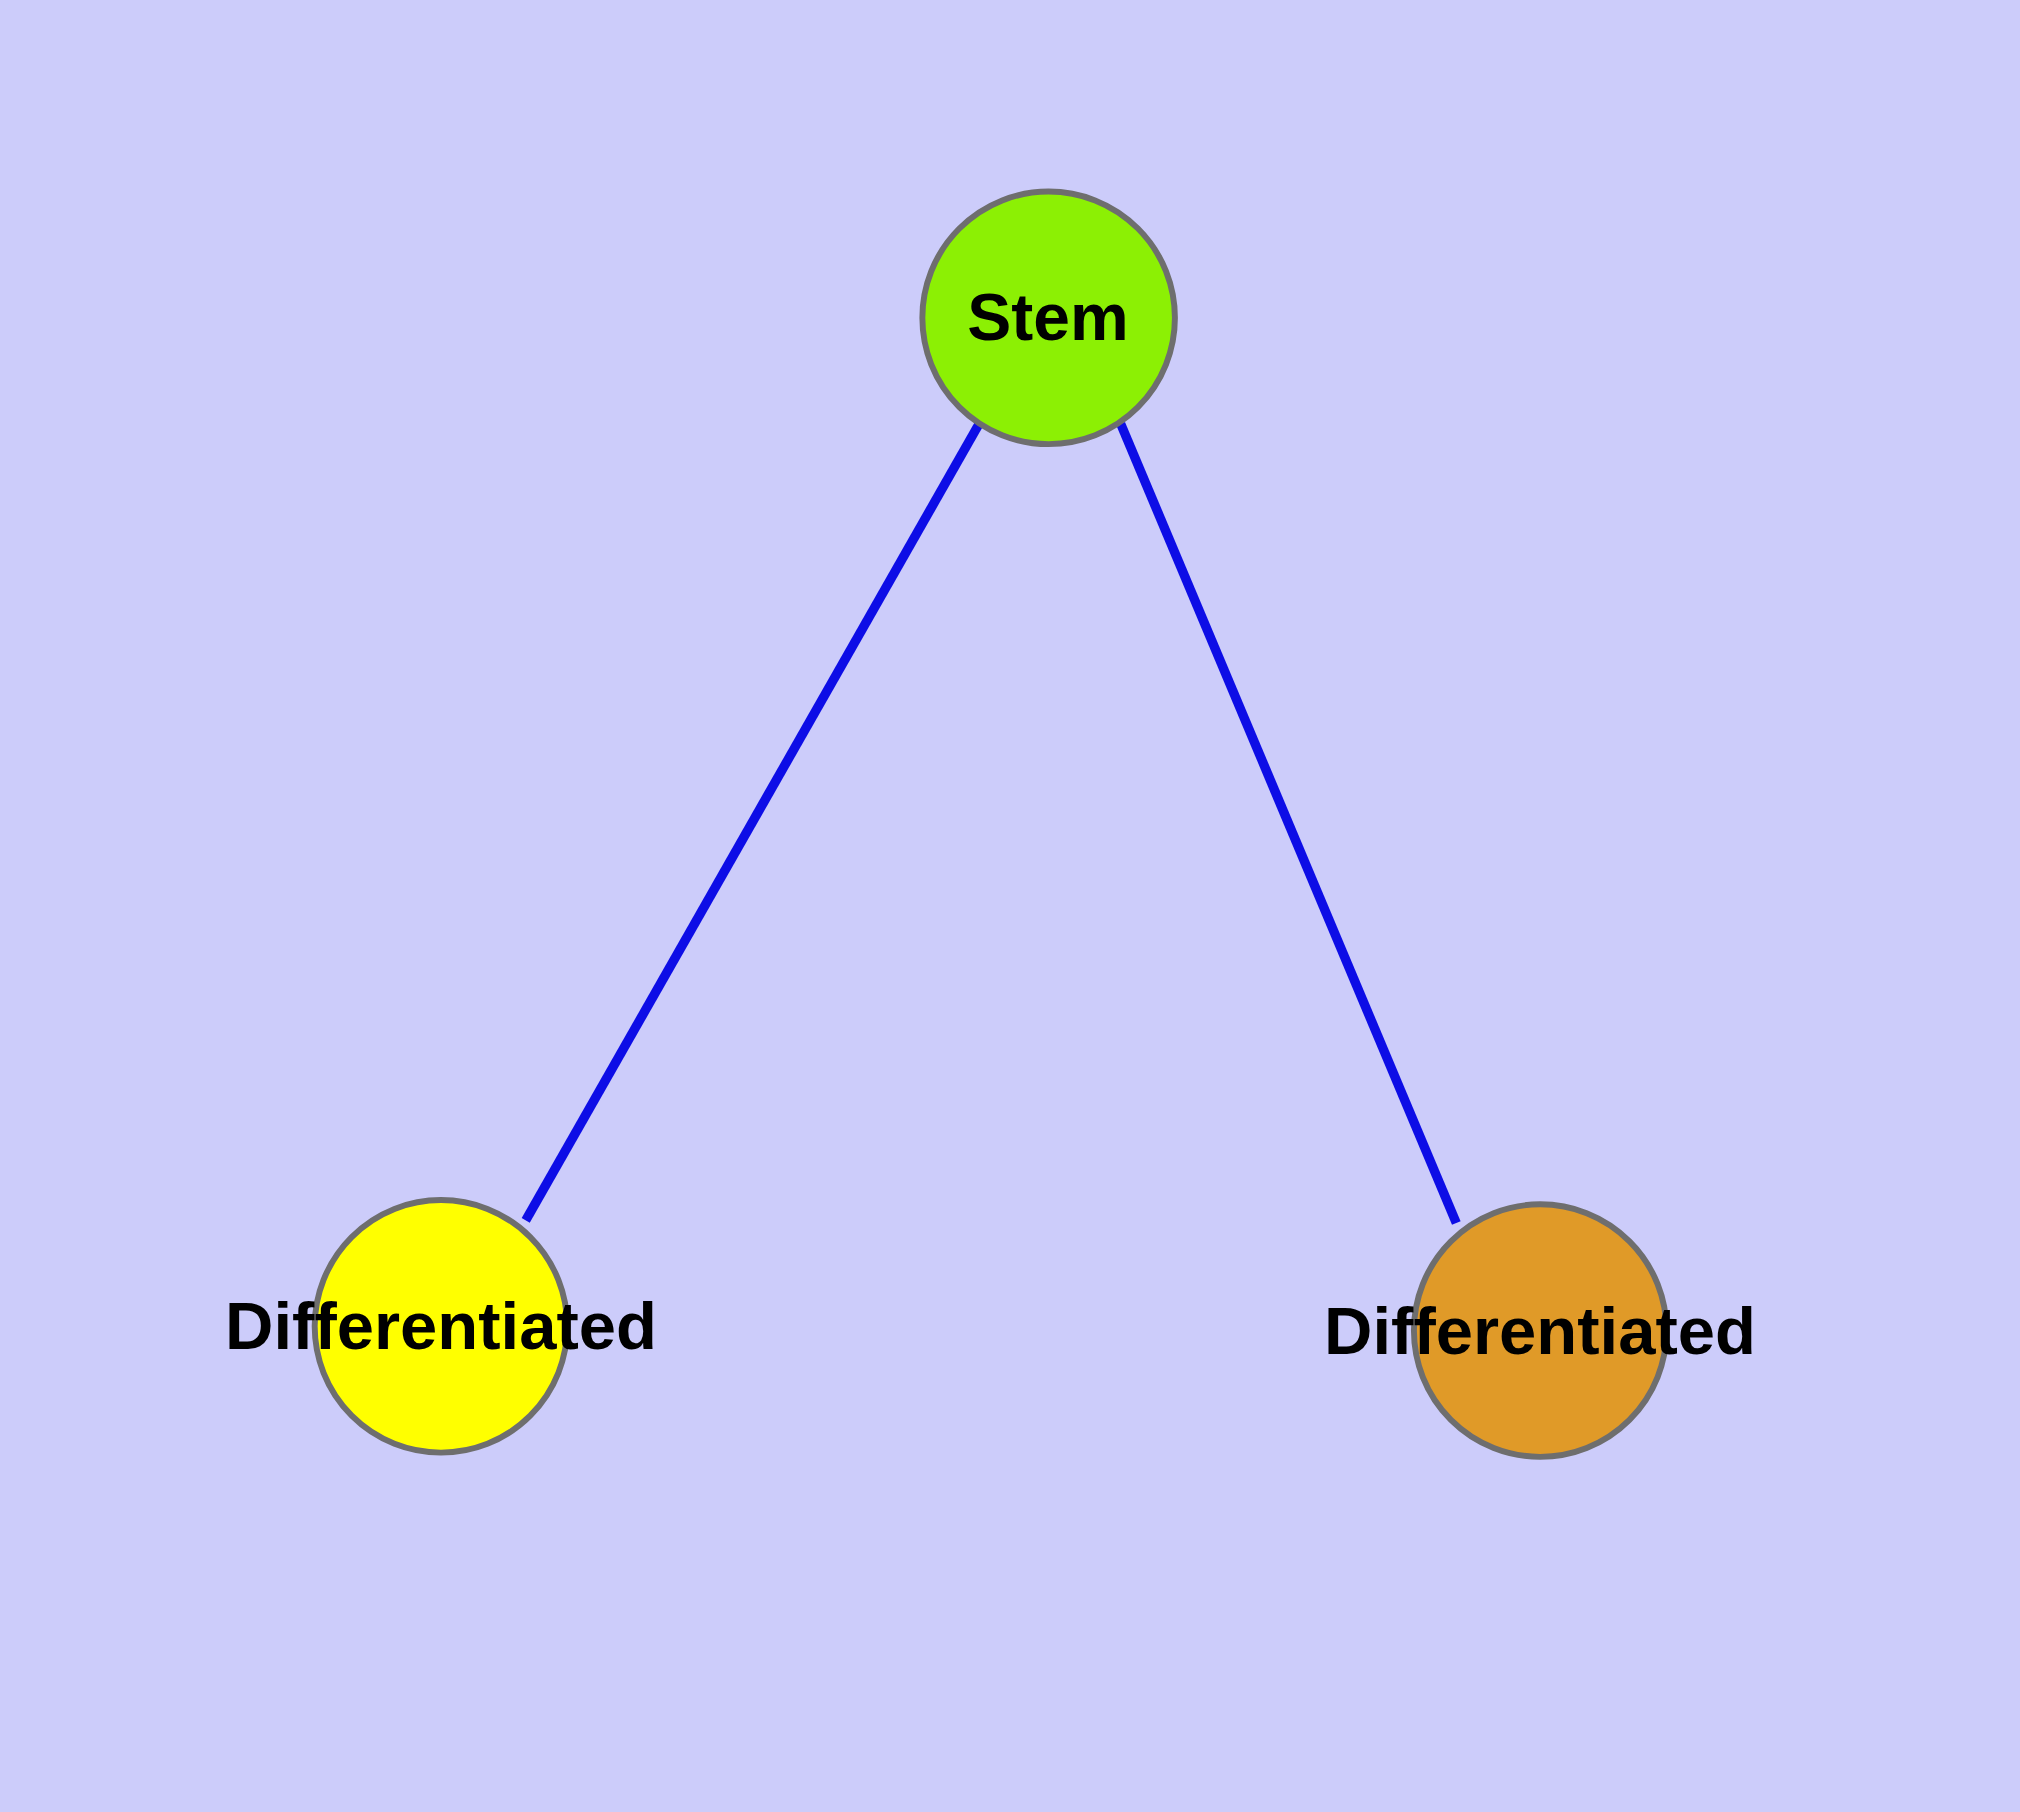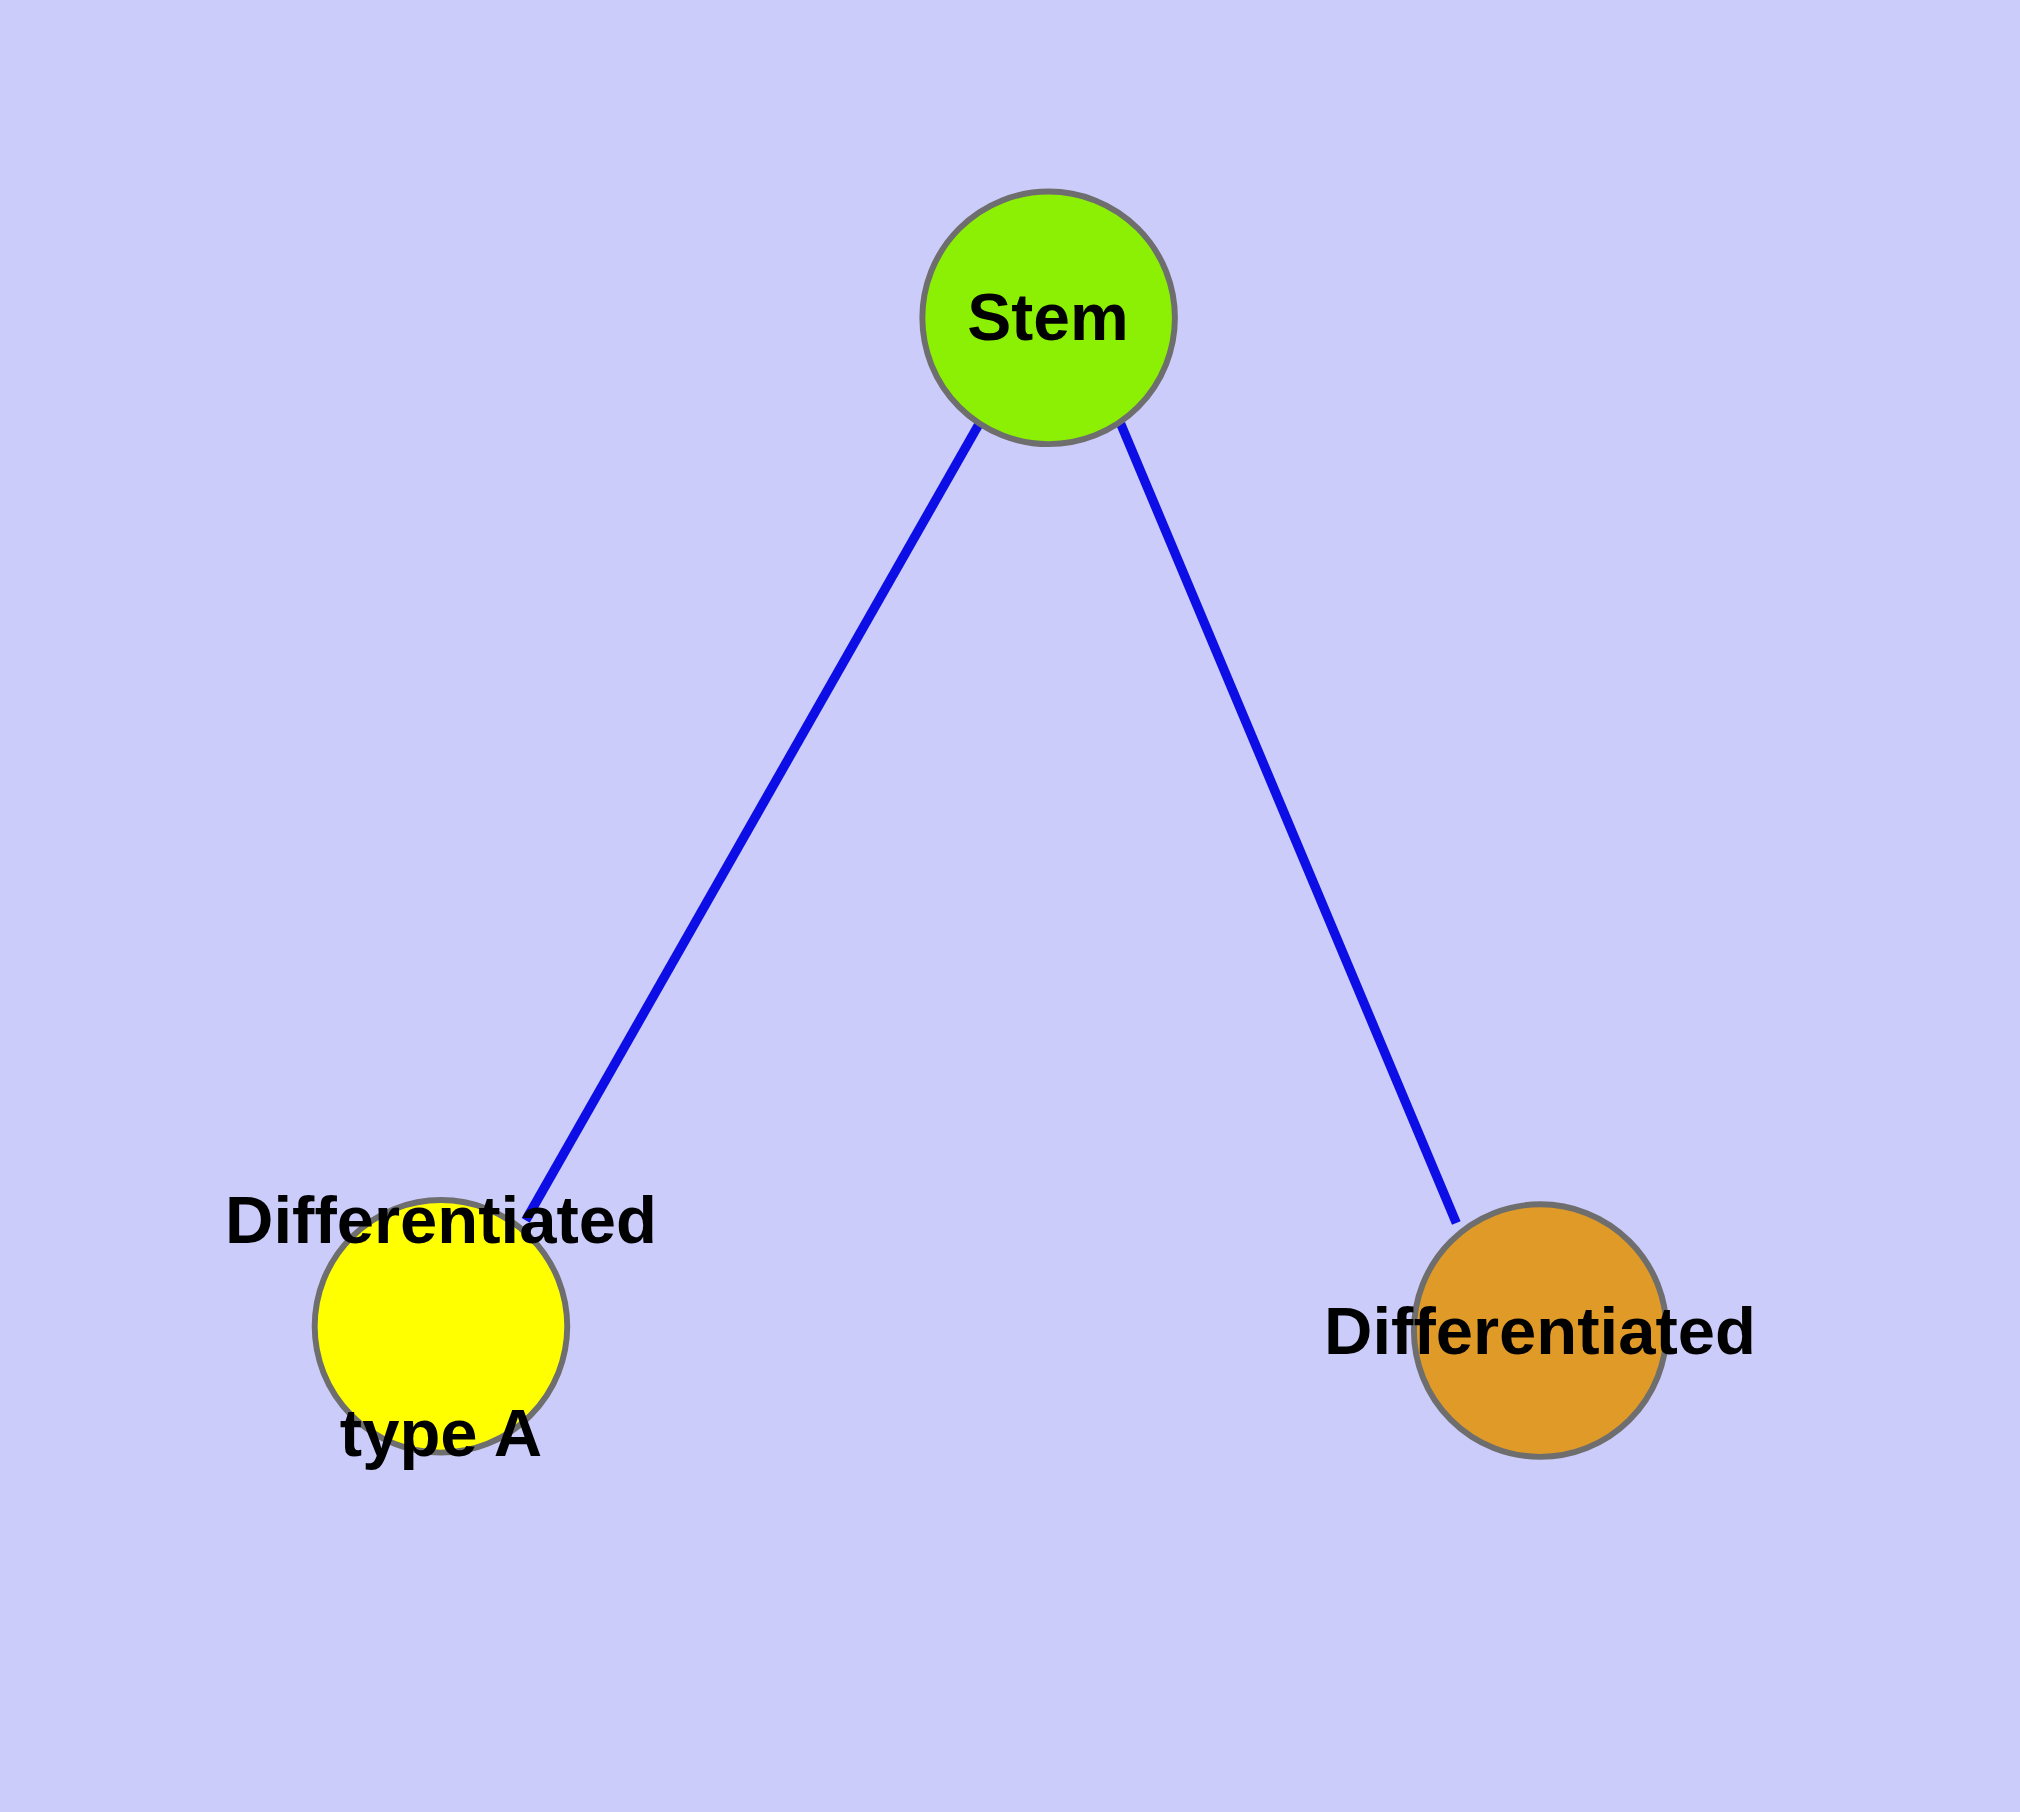--- a/index.html
+++ b/index.html
@@ -71,21 +71,20 @@
       <circle cx="1817" cy="1570" r="149" fill="#e09a28" stroke="#6e6e6e" stroke-width="7"></circle>
     </g>
   </svg>
 
   <div class="node-label label-stem" style="left: 1048px; top: 318px;">
     <span class="label-line">Stem</span>
   </div>
 
   <div class="node-label label-diffA" style="left: 441px; top: 1326px;">
     <span class="label-line">Differentiated</span>
-    <span class="label-line">type A</span>
   </div>
 
   <div class="node-label label-diffB" style="left: 1540px; top: 1331px;">
     <span class="label-line">Differentiated</span>
   </div>
 
 </div>
 
 
 </body></html>

